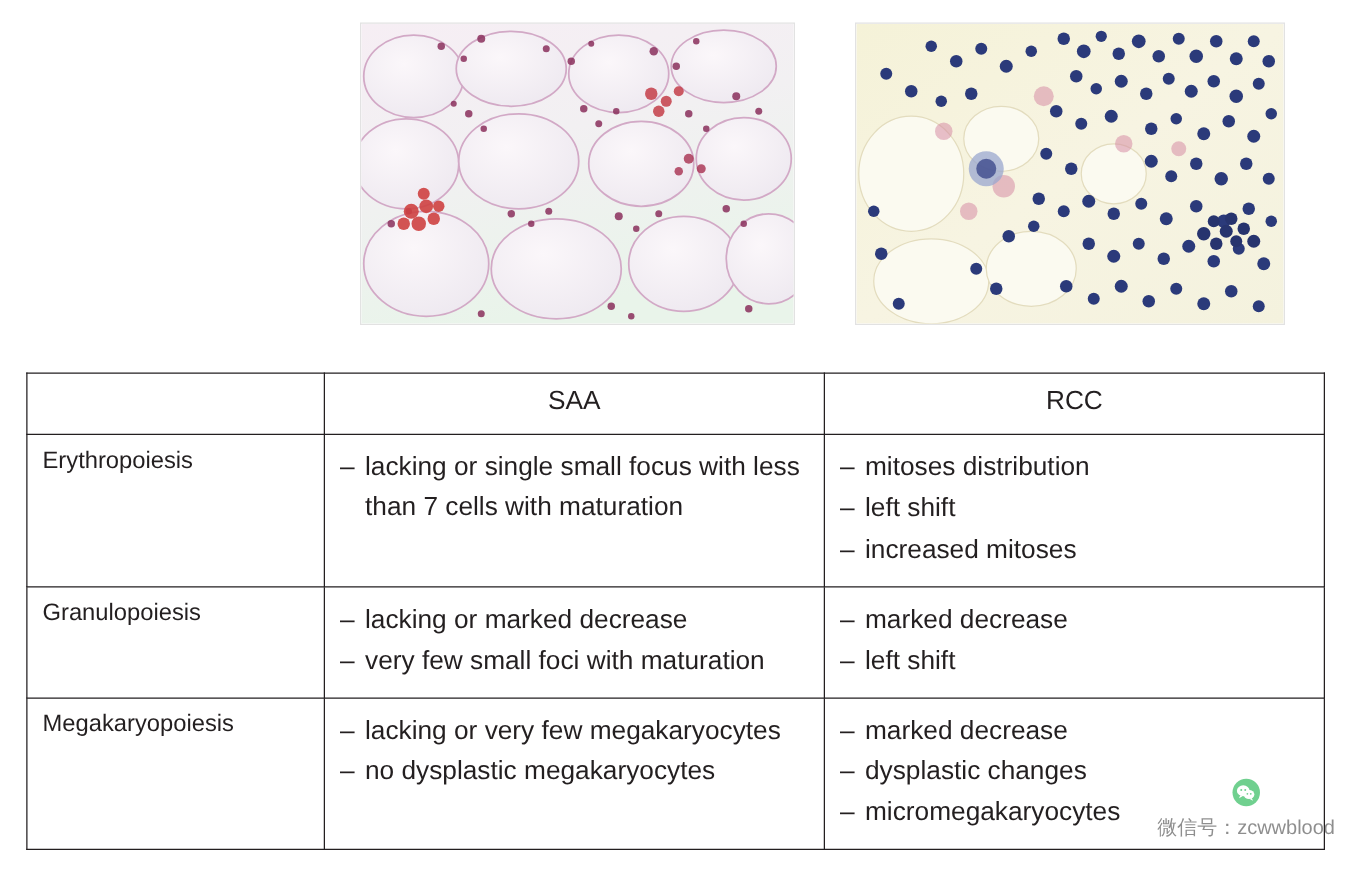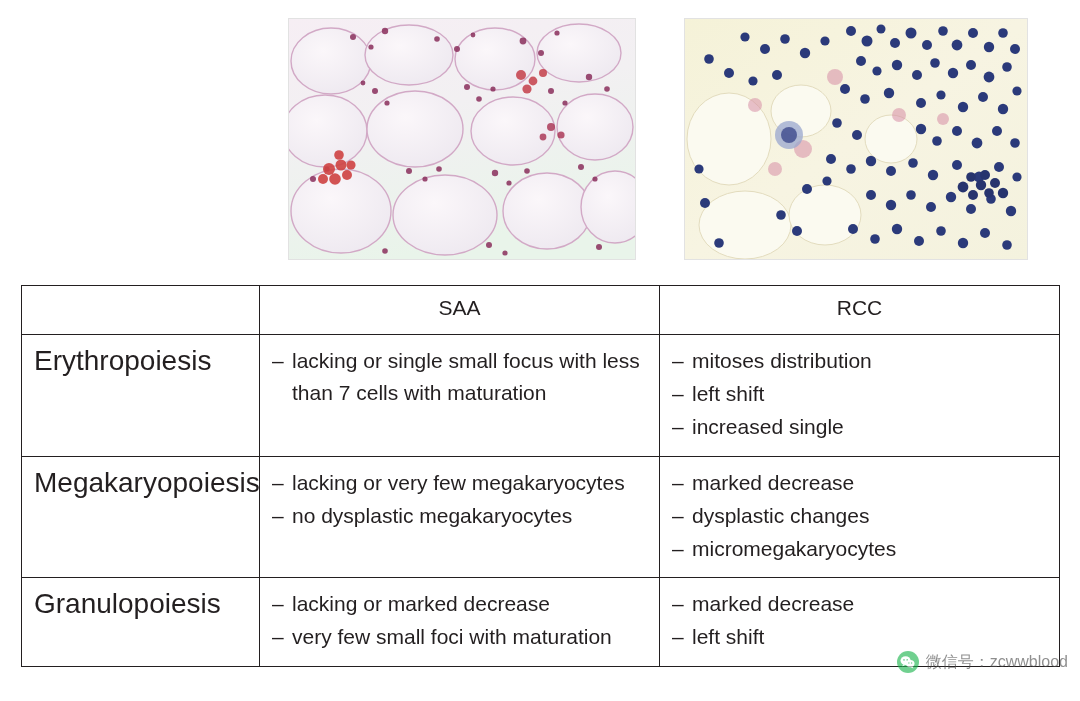--- a/index.html
+++ b/index.html
@@ -42,21 +42,21 @@
   .micro-canvas {
     display: block;
     width: 100%;
     height: 100%;
   }
 
   
   .table-wrap {
     position: absolute;
     left: 21px;
-    top: 285px;
+    top: 298px;
     width: 1038px;
   }
   table.compare {
     border-collapse: collapse;
     width: 100%;
     table-layout: fixed;
   }
   table.compare th,
   table.compare td {
     border: 1px solid #231f20;
@@ -72,21 +72,21 @@
   thead th {
     text-align: center;
     font-size: 21px;
     padding-top: 11px;
     padding-bottom: 13px;
     height: 26px;
   }
   thead th.blank { border-top: 1px solid #231f20; }
 
   td.rowhead {
-    font-size: 28px;
+    font-size: 19px;
     white-space: nowrap;
     padding-top: 12px;
   }
   td.cell {
     font-size: 21px;
     line-height: 1.52;
   }
   td.cell ul {
     margin: 0;
     padding: 0;
@@ -106,20 +106,21 @@
   
   .watermark {
     position: absolute;
     right: 12px;
     bottom: 28px;
     display: flex;
     align-items: center;
     gap: 7px;
     opacity: 0.62;
     pointer-events: none;
+    flex-direction: column;
   }
   .wm-logo {
     width: 22px;
     height: 22px;
     border-radius: 50%;
     background: #19b44c;
     display: flex;
     align-items: center;
     justify-content: center;
   }
@@ -374,52 +375,52 @@
         <td class="rowhead">Erythropoiesis</td>
         <td class="cell">
           <ul>
             <li><span class="dash">–</span><span>lacking or single small focus with less than 7 cells with maturation</span></li>
           </ul>
         </td>
         <td class="cell">
           <ul>
             <li><span class="dash">–</span><span>mitoses distribution</span></li>
             <li><span class="dash">–</span><span>left shift</span></li>
-            <li><span class="dash">–</span><span>increased single</span></li>
+            <li><span class="dash">–</span><span>increased mitoses</span></li>
+          </ul>
+        </td>
+      </tr>
+      <tr>
+        <td class="rowhead">Granulopoiesis</td>
+        <td class="cell">
+          <ul>
+            <li><span class="dash">–</span><span>lacking or marked decrease</span></li>
+            <li><span class="dash">–</span><span>very few small foci with maturation</span></li>
+          </ul>
+        </td>
+        <td class="cell">
+          <ul>
+            <li><span class="dash">–</span><span>marked decrease</span></li>
+            <li><span class="dash">–</span><span>left shift</span></li>
           </ul>
         </td>
       </tr>
       <tr>
         <td class="rowhead">Megakaryopoiesis</td>
         <td class="cell">
           <ul>
             <li><span class="dash">–</span><span>lacking or very few megakaryocytes</span></li>
             <li><span class="dash">–</span><span>no dysplastic megakaryocytes</span></li>
           </ul>
         </td>
         <td class="cell">
           <ul>
             <li><span class="dash">–</span><span>marked decrease</span></li>
             <li><span class="dash">–</span><span>dysplastic changes</span></li>
             <li><span class="dash">–</span><span>micromegakaryocytes</span></li>
-          </ul>
-        </td>
-      </tr>
-      <tr>
-        <td class="rowhead">Granulopoiesis</td>
-        <td class="cell">
-          <ul>
-            <li><span class="dash">–</span><span>lacking or marked decrease</span></li>
-            <li><span class="dash">–</span><span>very few small foci with maturation</span></li>
-          </ul>
-        </td>
-        <td class="cell">
-          <ul>
-            <li><span class="dash">–</span><span>marked decrease</span></li>
-            <li><span class="dash">–</span><span>left shift</span></li>
           </ul>
         </td>
       </tr>
     </tbody>
   </table>
 </div>
 
 <div class="watermark">
   <span class="wm-logo">
     <svg width="15" height="13" viewBox="0 0 15 13">

